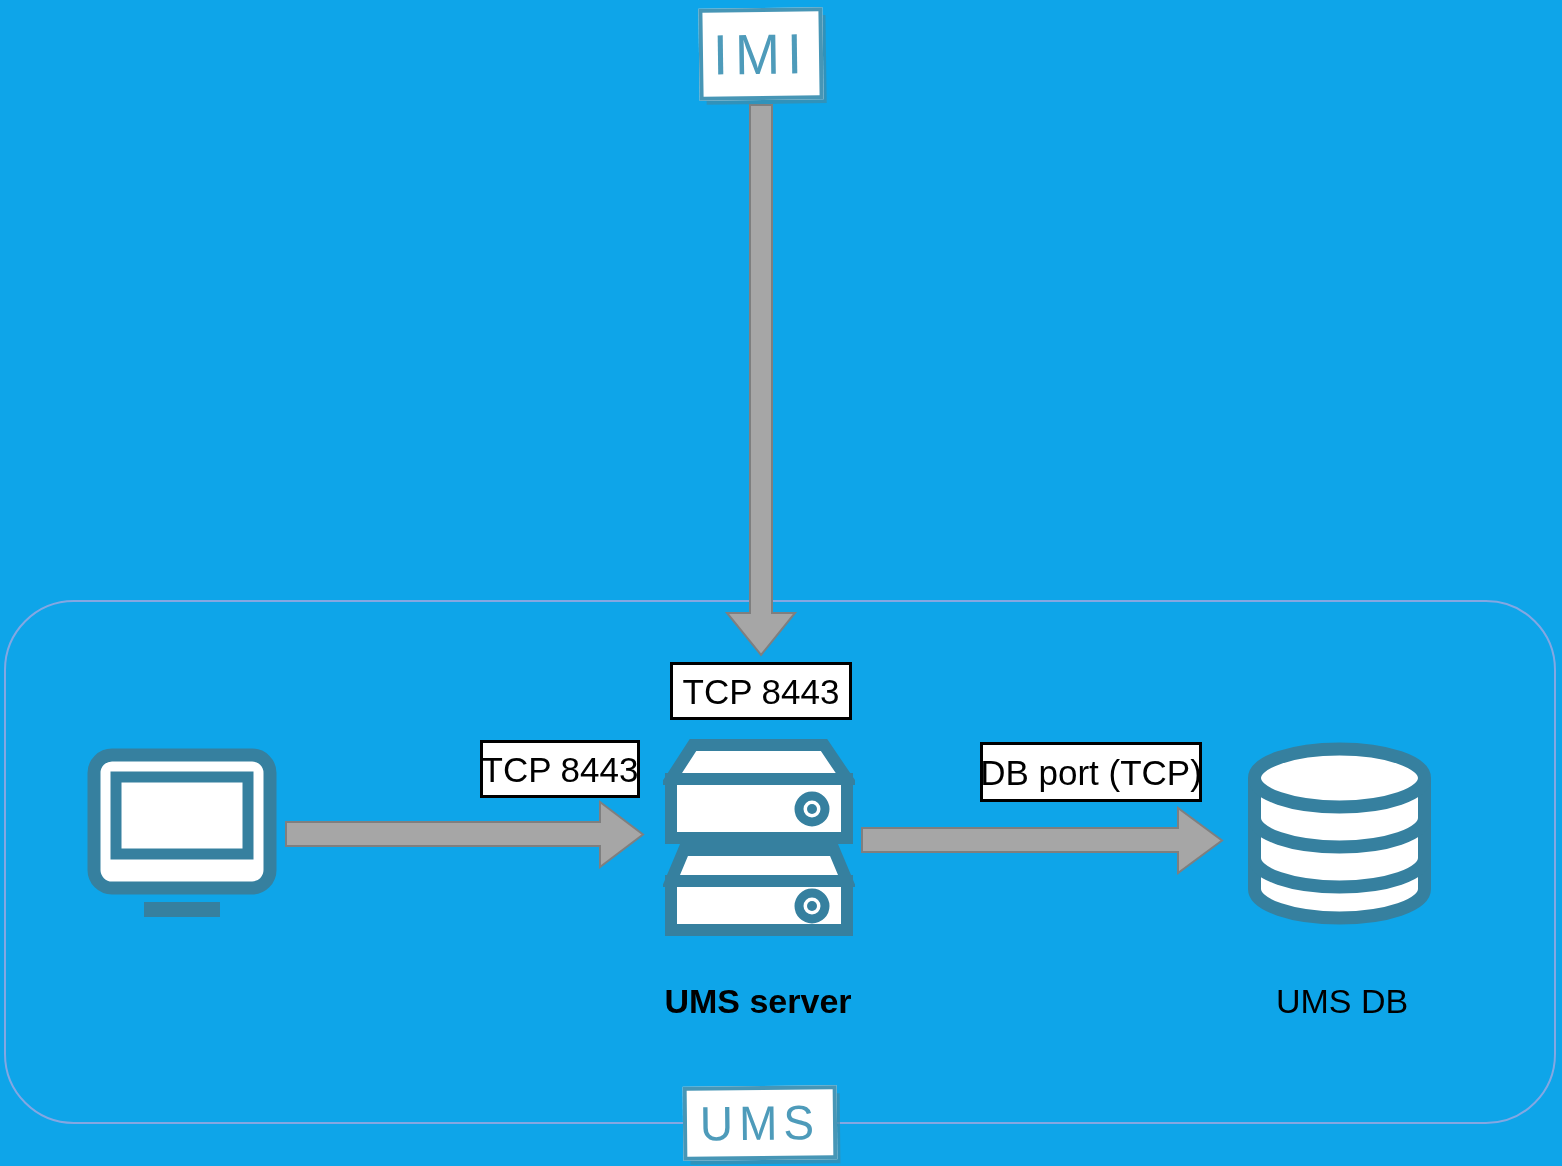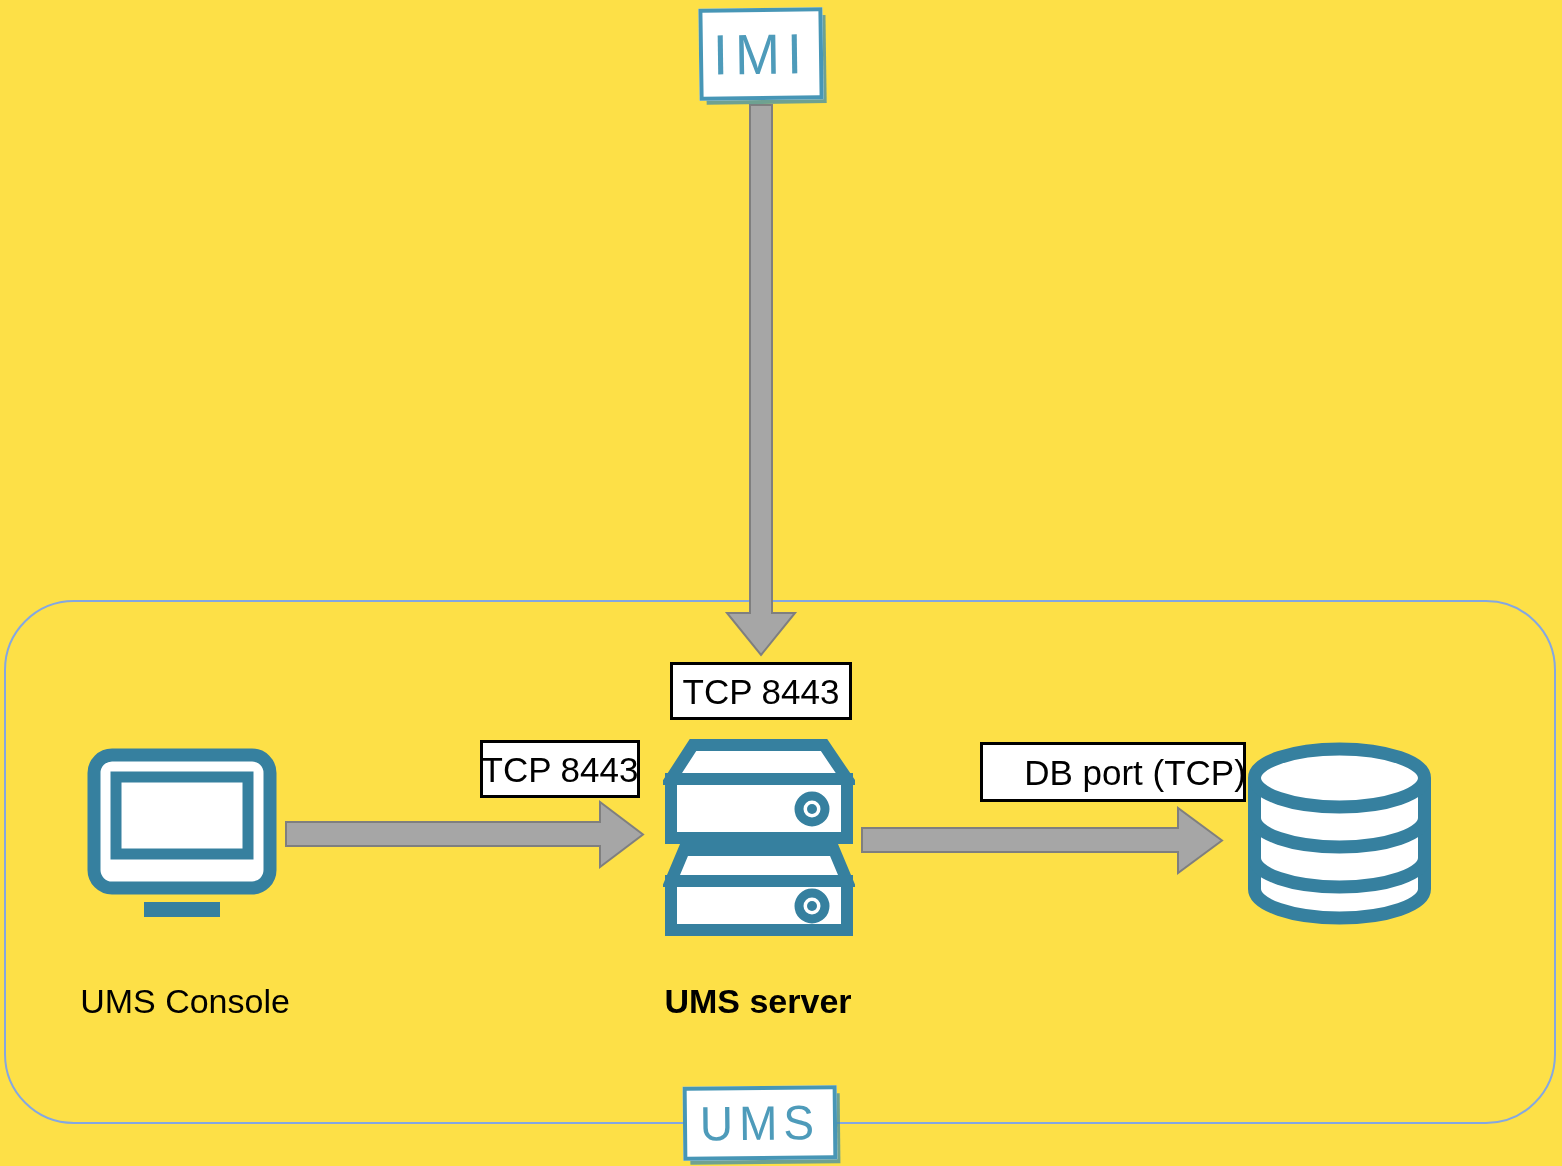--- a/index.html
+++ b/index.html
@@ -1,17 +1,17 @@
 <!DOCTYPE html>
 <html style="--icon-teal: #36809F; --logo-teal: #4796B6; --logo-text-teal: #4E9BBA; --container-border: #84A7E2; --arrow-gray: #A6A6A6; --arrow-outline: #7F7F7F; --label-border: #000000; --label-text: #000000;"><head>
 <meta charset="utf-8">
 <style>
   html,body { margin:0; padding:0; background:#ffffff; }
   .canvas {
-    position:relative; width:1562px; height:1166px; background:#fde047;
+    position:relative; width:1562px; height:1166px; background:#0ea5e9;
     font-family:"Liberation Sans","DejaVu Sans",sans-serif; overflow:hidden;
   }
 
   
   .zone {
     position:absolute; left:4px; top:600px; width:1548px; height:520px;
     border:2.5px solid var(--container-border,#84A7E2);
     border-radius:70px; z-index:1; background:transparent;
   }
 
@@ -81,21 +81,21 @@
   </svg>
 
   <svg class="arrow" style="left:860px; top:804px;" width="368" height="73" viewBox="0 0 368 73">
     <path d="M2,24 H318 V4 L362,36.5 L318,69 V48 H2 Z"></path>
   </svg>
 
   <div class="port-label" style="left:670px; top:662px; width:176px; height:52px;">TCP 8443</div>
 
   <div class="port-label" style="left:480px; top:740px; width:154px; height:52px;">TCP 8443</div>
 
-  <div class="port-label" style="left:980px; top:742px; width:216px; height:54px;padding-left:44px;">DB port (TCP)</div>
+  <div class="port-label" style="left:980px; top:742px; width:216px; height:54px;">DB port (TCP)</div>
 
   <svg class="icon" style="left:87px; top:748px;" width="190" height="172" viewBox="0 0 190 172">
     <rect class="st" x="7" y="7" width="176" height="133" rx="18" stroke-width="13"></rect>
     <rect class="st" x="29" y="29" width="132" height="77" stroke-width="11"></rect>
     <rect class="fill" x="57" y="154" width="76" height="15"></rect>
   </svg>
 
   <svg class="icon" style="left:663px; top:738px;" width="192" height="198" viewBox="0 0 192 198">
     <path class="st" stroke-width="12" d="M30,7 L161,7 L184,41 L8,41 Z"></path>
     <path class="st" stroke-width="12" d="M8,41 H184 V100 H8 Z"></path>
@@ -107,20 +107,20 @@
     <circle class="fill" cx="149" cy="168" r="5"></circle>
   </svg>
 
   <svg class="icon" style="left:1246px; top:742px;" width="190" height="184" viewBox="0 0 190 184">
     <path class="st" stroke-width="13" d="M8.5,36 V147 A85,29 0 0 0 178.5,147 V36"></path>
     <path class="ln" stroke-width="13" d="M8.5,76 A85,29 0 0 0 178.5,76"></path>
     <path class="ln" stroke-width="13" d="M8.5,116 A85,29 0 0 0 178.5,116"></path>
     <ellipse class="st" cx="93.5" cy="36" rx="85" ry="29" stroke-width="13"></ellipse>
   </svg>
 
-  <div class="node-label" style="left:25px;  top:982px;">UMS Console</div>
   <div class="node-label" style="left:598px; top:982px;font-weight:bold;">UMS server</div>
+  <div class="node-label" style="left:1182px; top:982px;">UMS DB</div>
 
   <div class="logo-box logo-ums">
     <span class="logo-text">UMS</span>
   </div>
 
 </div>
 
 </body></html>

